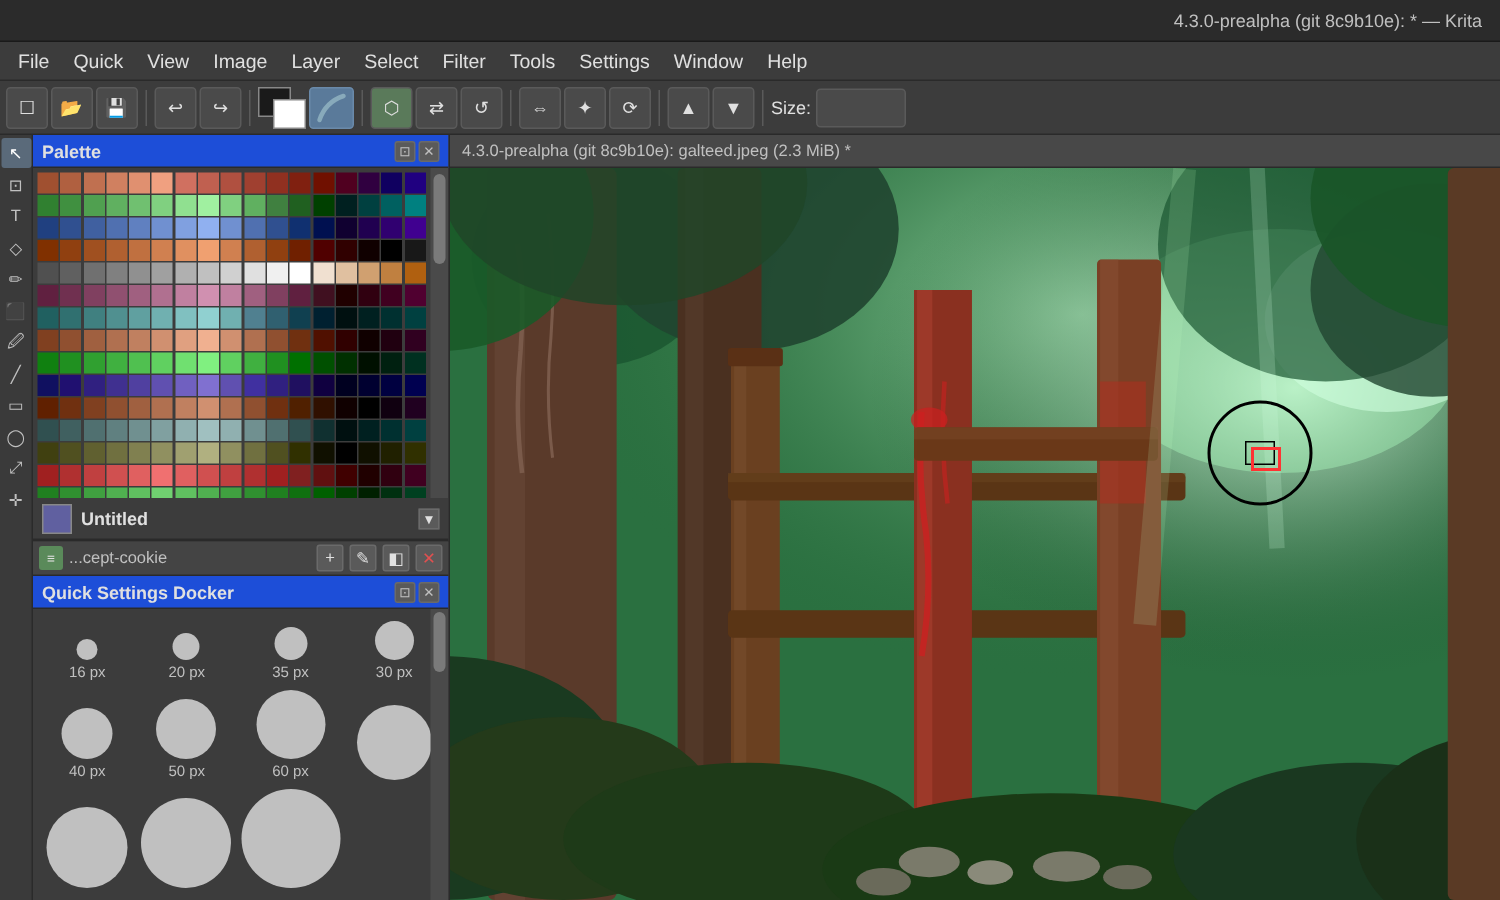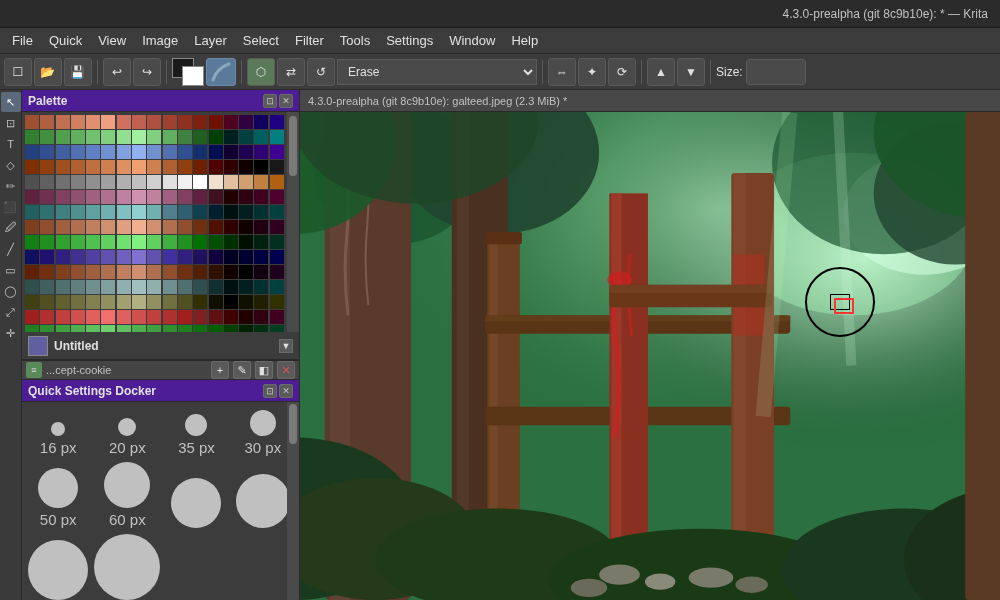--- a/index.html
+++ b/index.html
@@ -178,21 +178,21 @@
       flex-direction: column;
       border-right: 1px solid #2a2a2a;
       overflow: hidden;
     }
 
     
     #palette-docker {
       border-bottom: 1px solid #2a2a2a;
     }
     .docker-header {
-      background: #4c1d95;
+      background: #1d4ed8;
       height: 22px;
       display: flex;
       align-items: center;
       justify-content: space-between;
       padding: 0 6px;
       border-bottom: 1px solid #2a2a2a;
       cursor: pointer;
     }
     .docker-title {
       font-size: 12px;
@@ -370,21 +370,21 @@
       flex-direction: column;
       align-items: center;
       gap: 3px;
       cursor: pointer;
     }
     .brush-circle {
       background: #c0c0c0;
       border-radius: 50%;
     }
     .brush-label {
-      font-size: 15px;
+      font-size: 10px;
       color: #c0c0c0;
     }
 
     
     #canvas-area {
       flex: 1;
       background: #555;
       display: flex;
       flex-direction: column;
       overflow: hidden;
@@ -512,25 +512,20 @@
   <div class="brush-preview">
     <svg width="24" height="24" viewBox="0 0 24 24">
       <path d="M4 20 Q8 8 20 4" stroke="#8ab" stroke-width="3" fill="none" stroke-linecap="round"></path>
     </svg>
   </div>
   <div class="toolbar-sep"></div>
 
   <div class="toolbar-btn" title="Erase toggle" style="background:#5a7a5a;">⬡</div>
   <div class="toolbar-btn" title="Swap colors">⇄</div>
   <div class="toolbar-btn" title="Reset">↺</div>
-  <select class="erase-select">
-    <option>Erase</option>
-    <option>Normal</option>
-    <option>Multiply</option>
-  </select>
   <div class="toolbar-sep"></div>
   <div class="toolbar-btn">⇔</div>
   <div class="toolbar-btn">✦</div>
   <div class="toolbar-btn">⟳</div>
   <div class="toolbar-sep"></div>
   <div class="toolbar-btn">▲</div>
   <div class="toolbar-btn">▼</div>
   <div class="toolbar-sep"></div>
   <div style="display:flex;align-items:center;gap:3px;">
     <span style="font-size:12px;color:#e0e0e0;">Size:</span>
@@ -871,20 +866,24 @@
               </div>
               <div class="brush-preset">
                 <div class="brush-circle" style="width: 22px; height: 22px;"></div>
                 <span class="brush-label">35 px</span>
               </div>
               <div class="brush-preset">
                 <div class="brush-circle" style="width: 26px; height: 26px;"></div>
                 <span class="brush-label">30 px</span>
               </div>
               <div class="brush-preset">
+                <div class="brush-circle" style="width: 34px; height: 34px;"></div>
+                <span class="brush-label">40 px</span>
+              </div>
+              <div class="brush-preset">
                 <div class="brush-circle" style="width: 40px; height: 40px;"></div>
                 <span class="brush-label">50 px</span>
               </div>
               <div class="brush-preset">
                 <div class="brush-circle" style="width: 46px; height: 46px;"></div>
                 <span class="brush-label">60 px</span>
               </div>
               <div class="brush-preset">
                 <div class="brush-circle" style="width: 50px; height: 50px;"></div>
               </div>

